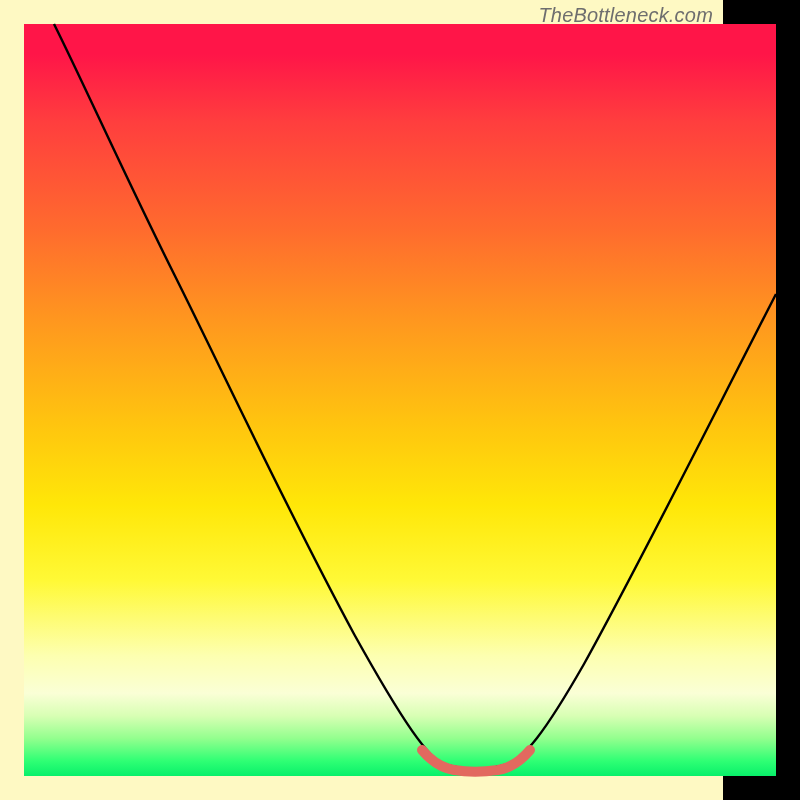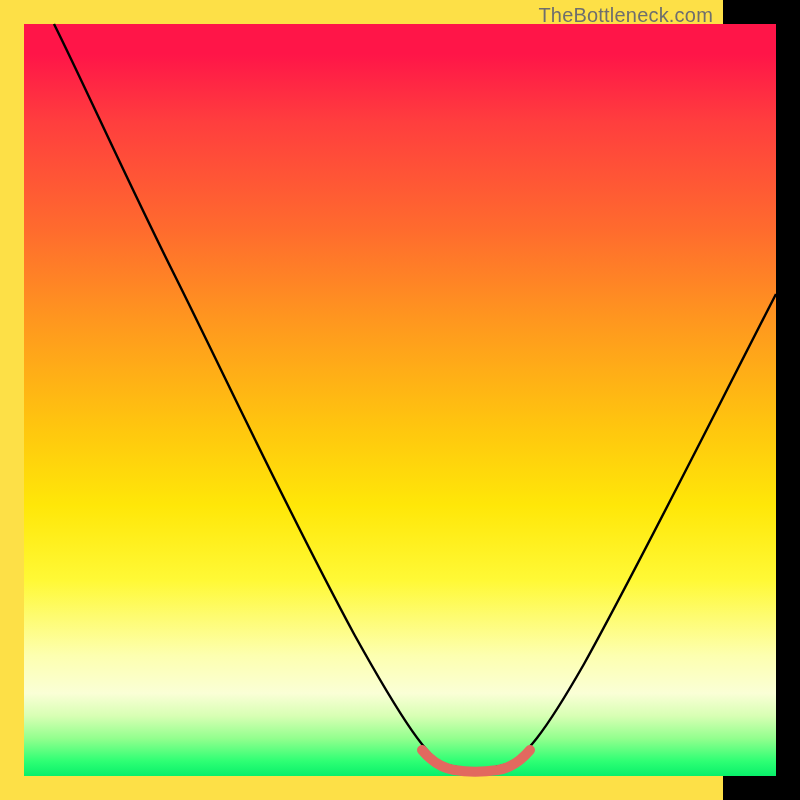--- a/index.html
+++ b/index.html
@@ -7,21 +7,22 @@
     padding: 0;
     width: 800px;
     height: 800px;
     background: #000;
     font-family: Arial, Helvetica, sans-serif;
   }
   .frame {
     position: relative;
     width: 723px;
     height: 800px;
-    background: #fde047;
+    background: #fef9c3;
+    font-style: italic;
   }
   .plot-area {
     position: absolute;
     left: 24px;
     top: 24px;
     width: 752px;
     height: 752px;
     
     background: linear-gradient(
       to bottom,

